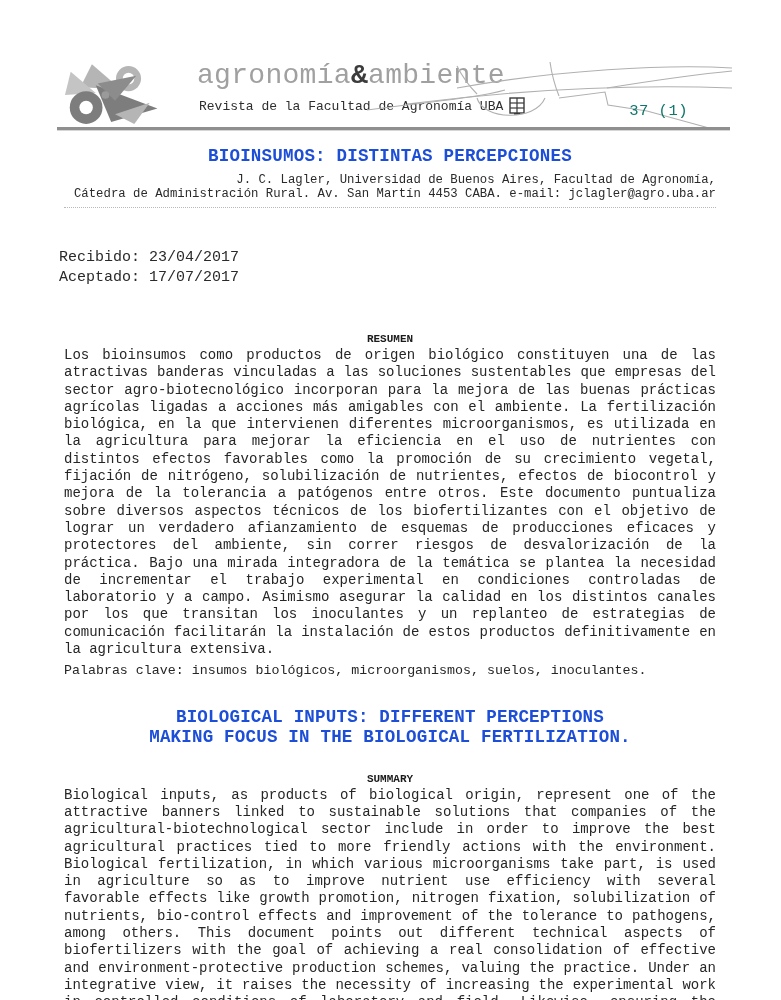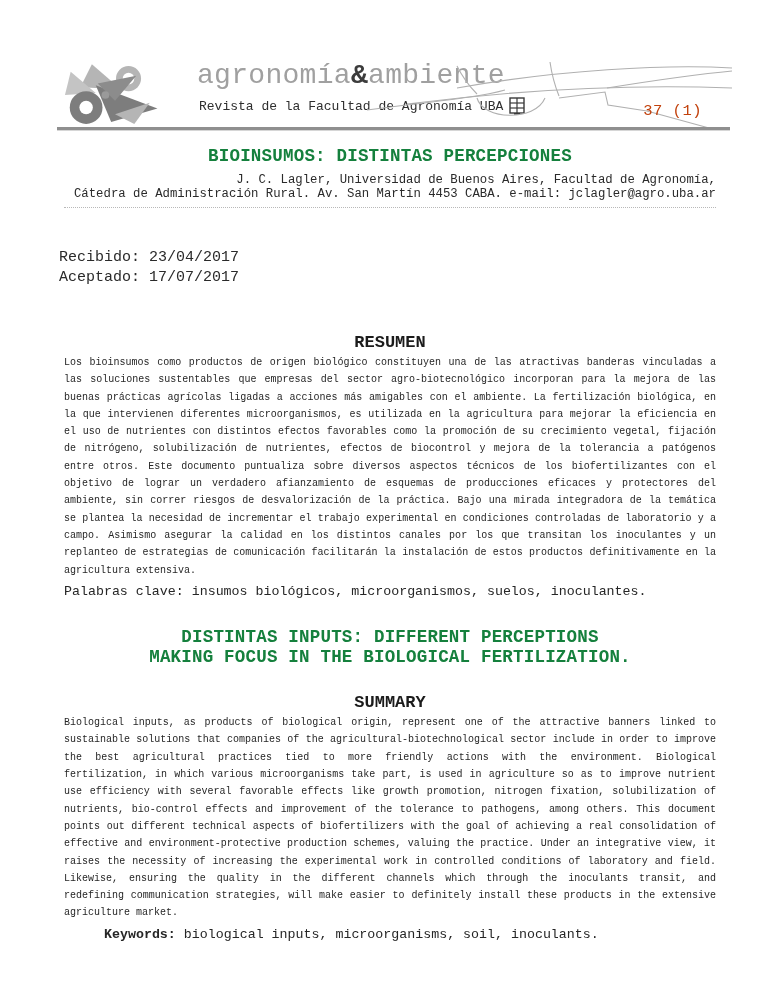--- a/index.html
+++ b/index.html
@@ -45,23 +45,23 @@
   }
   .uba-icon { display: inline-block; width: 16px; height: 18px; }
   .sketch-svg {
     position: absolute;
     left: 250px; top: -6px;
     width: 426px; height: 78px;
     pointer-events: none;
   }
   .issue {
     position: absolute;
-    right: 28px; top: 38px;
+    right: 42px; top: 38px;
     font-size: 15.5px;
-    color: #c2410c;
+    color: #0f766e;
     letter-spacing: 0.5px;
   }
   .header-rule {
     position: absolute;
     left: 0; right: 0; bottom: 0;
     height: 3px;
     background: #8f8f8f;
     border-bottom: 1px solid #d6d6d6;
   }
 
@@ -69,21 +69,21 @@
   .content {
     position: absolute;
     top: 146px; left: 64px;
     width: 652px;
   }
   .title-block { text-align: center; }
   .title-line {
     font-size: 17.5px;
     font-weight: bold;
     line-height: 20px;
-    color: #15803d;
+    color: #1d4ed8;
     letter-spacing: 0.2px;
   }
   .authors { margin-top: 8px; text-align: right; }
   .authors-line {
     font-size: 12.3px;
     line-height: 13.5px;
     color: #2a2a2a;
   }
   .dotted-rule {
     margin-top: 6px;
@@ -93,27 +93,27 @@
   .dates {
     margin-top: 40px;
     margin-left: -5px;
     font-size: 15px;
     line-height: 20px;
     color: #2a2a2a;
   }
   .section-heading {
     margin-top: 45px;
     text-align: center;
-    font-size: 17px;
+    font-size: 11px;
     font-weight: bold;
     color: #1b1b1b;
   }
   .body-par {
     margin: 2px 0 0 0;
-    font-size: 10px;
+    font-size: 14px;
     line-height: 17.3px;
     text-align: justify;
     color: #262626;
     hyphens: auto;
     -webkit-hyphens: auto;
   }
   .kw-line {
     margin-top: 4px;
     font-size: 13.3px;
     line-height: 17.3px;
@@ -201,21 +201,21 @@
       <div><span>Aceptado:</span> <span>17/07/2017</span></div>
     </div>
 
     <div class="section-heading">RESUMEN</div>
 
     <p class="body-par" lang="es">Los bioinsumos como productos de origen biológico constituyen una de las atractivas banderas vinculadas a las soluciones sustentables que empresas del sector agro-biotecnológico incorporan para la mejora de las buenas prácticas agrícolas ligadas a acciones más amigables con el ambiente. La fertilización biológica, en la que intervienen diferentes microorganismos, es utilizada en la agricultura para mejorar la eficiencia en el uso de nutrientes con distintos efectos favorables como la promoción de su crecimiento vegetal, fijación de nitrógeno, solubilización de nutrientes, efectos de biocontrol y mejora de la tolerancia a patógenos entre otros. Este documento puntualiza sobre diversos aspectos técnicos de los biofertilizantes con el objetivo de lograr un verdadero afianzamiento de esquemas de producciones eficaces y protectores del ambiente, sin correr riesgos de desvalorización de la práctica. Bajo una mirada integradora de la temática se plantea la necesidad de incrementar el trabajo experimental en condiciones controladas de laboratorio y a campo. Asimismo asegurar la calidad en los distintos canales por los que transitan los inoculantes y un replanteo de estrategias de comunicación facilitarán la instalación de estos productos definitivamente en la agricultura extensiva.</p>
 
     <div class="kw-line"><span>Palabras clave:</span> <span>insumos biológicos, microorganismos, suelos, inoculantes.</span></div>
 
     <div class="title-block en">
-      <div class="title-line">DISTINTAS INPUTS: DIFFERENT PERCEPTIONS</div>
+      <div class="title-line">BIOLOGICAL INPUTS: DIFFERENT PERCEPTIONS</div>
       <div class="title-line">MAKING FOCUS IN THE BIOLOGICAL FERTILIZATION.</div>
     </div>
 
     <div class="section-heading summary">SUMMARY</div>
 
     <p class="body-par" lang="en">Biological inputs, as products of biological origin, represent one of the attractive banners linked to sustainable solutions that companies of the agricultural-biotechnological sector include in order to improve the best agricultural practices tied to more friendly actions with the environment. Biological fertilization, in which various microorganisms take part, is used in agriculture so as to improve nutrient use efficiency with several favorable effects like growth promotion, nitrogen fixation, solubilization of nutrients, bio-control effects and improvement of the tolerance to pathogens, among others. This document points out different technical aspects of biofertilizers with the goal of achieving a real consolidation of effective and environment-protective production schemes, valuing the practice. Under an integrative view, it raises the necessity of increasing the experimental work in controlled conditions of laboratory and field. Likewise, ensuring the quality in the different channels which through the inoculants transit, and redefining communication strategies, will make easier to definitely install these products in the extensive agriculture market.</p>
 
     <div class="kw-line"><span class="kw-bold">Keywords:</span> <span>biological inputs, microorganisms, soil, inoculants.</span></div>
 
   </div>

